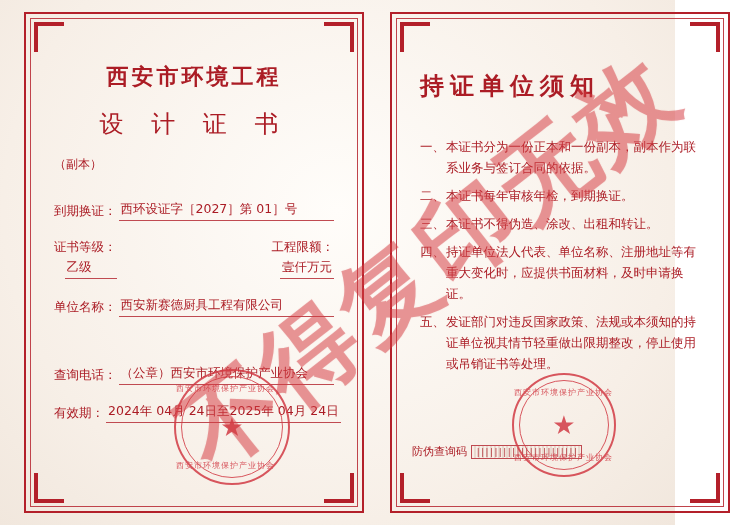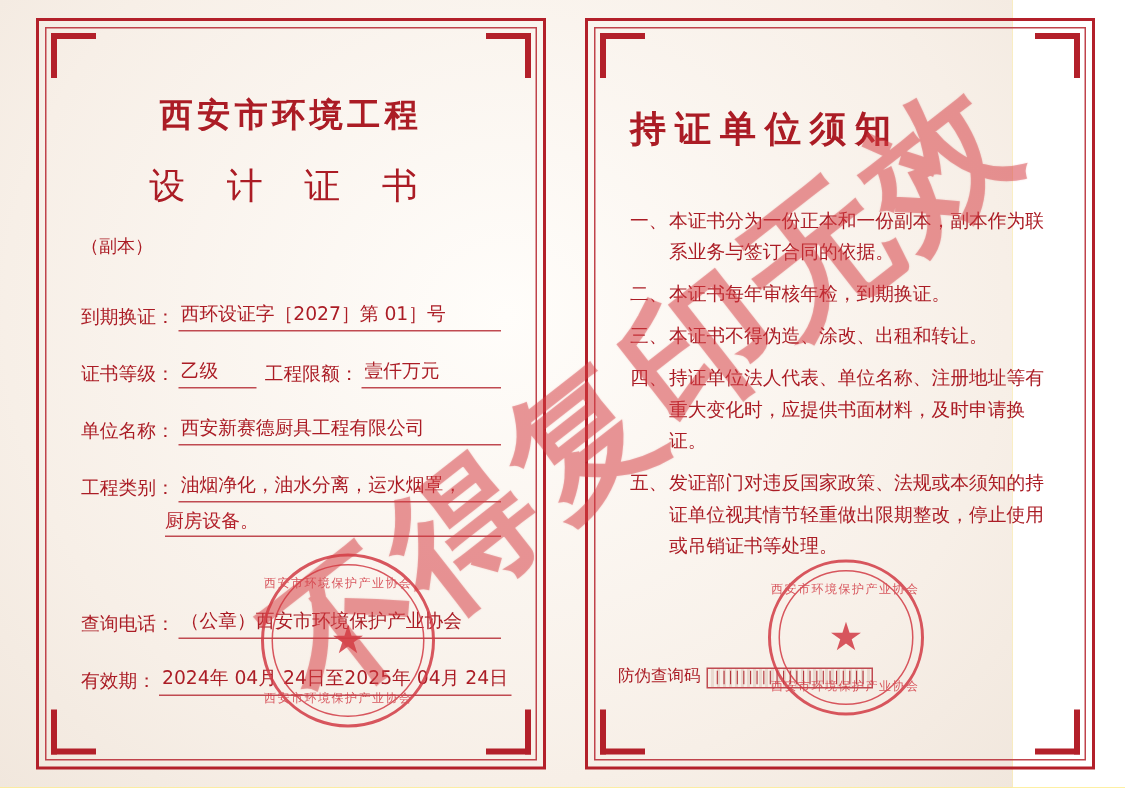--- a/index.html
+++ b/index.html
@@ -88,21 +88,21 @@
   }
   .flabel { white-space: nowrap; }
   .fvalue {
     flex: 1;
     margin-left: 2px;
     border-bottom: 1px solid #c04a51;
     padding: 0 2px 1px 2px;
     white-space: nowrap;
   }
   .field-two { display: flex; gap: 6px; }
-  .field-two .seg { display: flex; align-items: flex-end; font-size: 12.5px; }
+  .field-two .seg { display: flex; align-items: flex-end; font-size: 12.5px; flex-direction: column; }
   .field-two .seg.grow { flex: 1; }
 
   .multiline { position: relative; }
   .multiline .l2 {
     font-size: 12.5px;
     margin-left: 56px;
     border-bottom: 1px solid #c04a51;
     padding-bottom: 1px;
     margin-top: 4px;
   }
@@ -241,27 +241,20 @@
             <span class="flabel">工程限额：</span>
             <span class="fvalue">壹仟万元</span>
           </span>
         </div>
 
         <div class="field">
           <span class="flabel">单位名称：</span>
           <span class="fvalue">西安新赛德厨具工程有限公司</span>
         </div>
 
-        <div class="multiline">
-          <div class="field" style="margin-bottom:0">
-            <span class="flabel">工程类别：</span>
-            <span class="fvalue">油烟净化，油水分离，运水烟罩，</span>
-          </div>
-          <div class="l2">厨房设备。</div>
-        </div>
 
         <div class="field issuer">
           <span class="flabel">查询电话：</span>
           <span class="fvalue">（公章）西安市环境保护产业协会</span>
         </div>
 
         <div class="field valid">
           <span class="flabel">有效期：</span>
           <span class="fvalue">2024年 04月 24日至2025年 04月 24日</span>
         </div>

